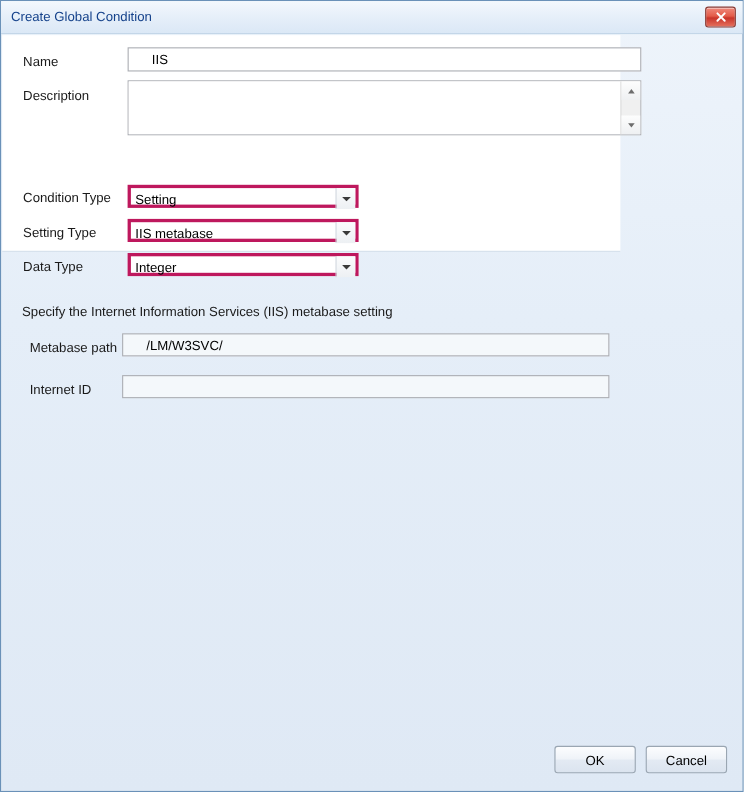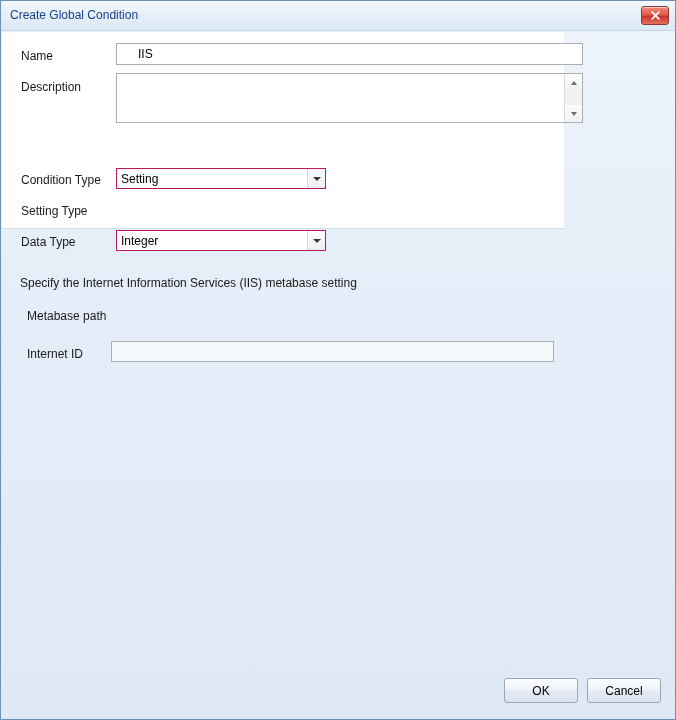--- a/index.html
+++ b/index.html
@@ -155,21 +155,21 @@
   }
   .sb-arrow.up { border-bottom: 4px solid #6d6d6d; }
   .sb-arrow.down { border-top: 4px solid #6d6d6d; }
 
   
   .combo {
     position: absolute;
     box-sizing: border-box;
     width: 210px;
     height: 21px;
-    border: 1px solid #be185d;
+    border: 3px solid #be185d;
     background: #ffffff;
   }
   .combo .combo-text {
     position: absolute;
     left: 4px;
     top: 3px;
     font-size: 12px;
     color: #000000;
     white-space: nowrap;
   }
@@ -269,33 +269,40 @@
 
       <div class="label" id="lbl-condtype">Condition Type</div>
       <div class="combo" id="cmb-condtype">
         <span class="combo-text">Setting</span>
         <span class="combo-btn">
           <span class="caret"></span>
         </span>
       </div>
 
       <div class="label" id="lbl-settingtype">Setting Type</div>
+      <div class="combo" id="cmb-settingtype">
+        <span class="combo-text">IIS metabase</span>
+        <span class="combo-btn">
+          <span class="caret"></span>
+        </span>
+      </div>
 
       <div class="label" id="lbl-datatype">Data Type</div>
       <div class="combo" id="cmb-datatype">
         <span class="combo-text">Integer</span>
         <span class="combo-btn">
           <span class="caret"></span>
         </span>
       </div>
     </div>
 
     <div class="section-title">Specify the Internet Information Services (IIS) metabase setting</div>
 
     <div class="label" id="lbl-metabase">Metabase path</div>
+    <input class="text" id="fld-metabase" type="text" value="/LM/W3SVC/" style="">
 
     <div class="label" id="lbl-propid">Internet ID</div>
     <input class="text" id="fld-propid" type="text" value="" style="">
 
     <button class="btn" id="btn-ok">OK</button>
     <button class="btn" id="btn-cancel">Cancel</button>
 
   </div>
 </div>
 

